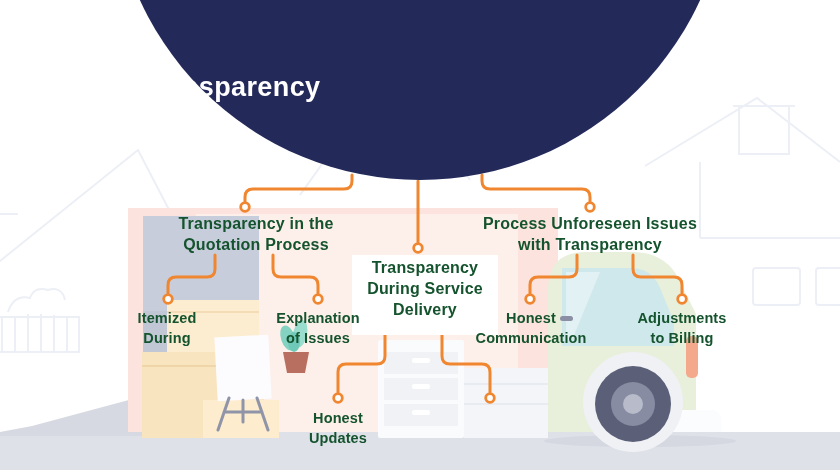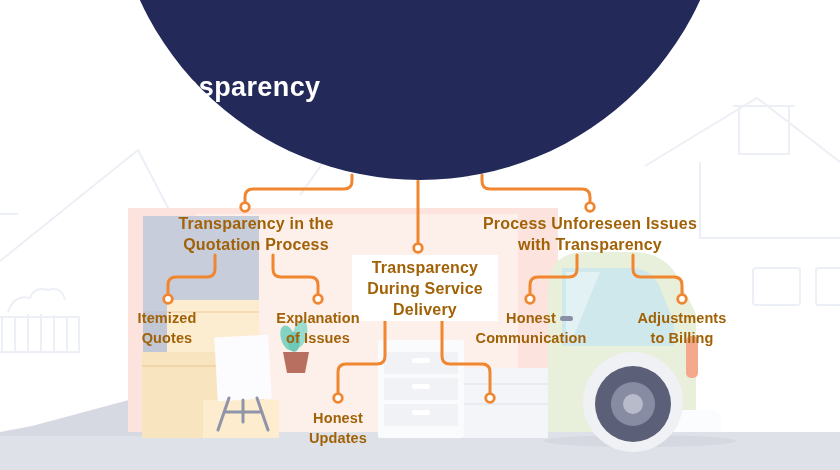--- a/index.html
+++ b/index.html
@@ -12,26 +12,26 @@
   .dome{
     position:absolute;left:112px;top:-436px;width:616px;height:616px;border-radius:50%;
     background:#232a5a;z-index:6;
   }
   .title{
     position:absolute;left:0;top:60px;width:840px;margin:12px;text-align:left;z-index:7;
     color:#ffffff;font-size:27px;font-weight:800;letter-spacing:.4px;
   }
   .label{
     position:absolute;transform:translateX(-50%);text-align:center;z-index:5;
-    color:#a16207;white-space:pre-line;
+    color:#14532d;white-space:pre-line;
   }
   .h-label{font-size:16px;line-height:21px;font-weight:700;letter-spacing:.2px;}
   .c-label{font-size:14.5px;line-height:20px;font-weight:600;letter-spacing:.1px;}
   .service-box{
-    position:absolute;left:352px;top:255px;width:146px;height:66px;background:#ffffff;z-index:4;
+    position:absolute;left:352px;top:255px;width:146px;height:80px;background:#ffffff;z-index:4;
   }
   .service-box .label{position:relative;left:auto;top:2px;transform:none;width:100%;}
   .connectors{z-index:3;}
   .scene{z-index:1;}
   .bg-outlines{z-index:0;}
 </style>
 </head>
 <body>
 
 <div class="stage">
@@ -141,21 +141,21 @@
       <circle cx="682" cy="299" r="4.3"></circle>
     </g>
   </svg>
 
   <div class="label h-label" style="left:256px;top:213px">Transparency in the
 Quotation Process</div>
   <div class="label h-label" style="left:590px;top:213px">Process Unforeseen Issues
 with Transparency</div>
 
   <div class="label c-label" style="left:167px;top:308px">Itemized
-Quotes</div>
+During</div>
   <div class="label c-label" style="left:318px;top:308px">Explanation
 of Issues</div>
   <div class="label c-label" style="left:682px;top:308px">Adjustments
 to Billing</div>
   <div class="label c-label" style="left:531px;top:308px">Honest
 Communication</div>
   <div class="label c-label" style="left:338px;top:408px">Honest
 Updates</div>
 
   <div class="dome"></div>

